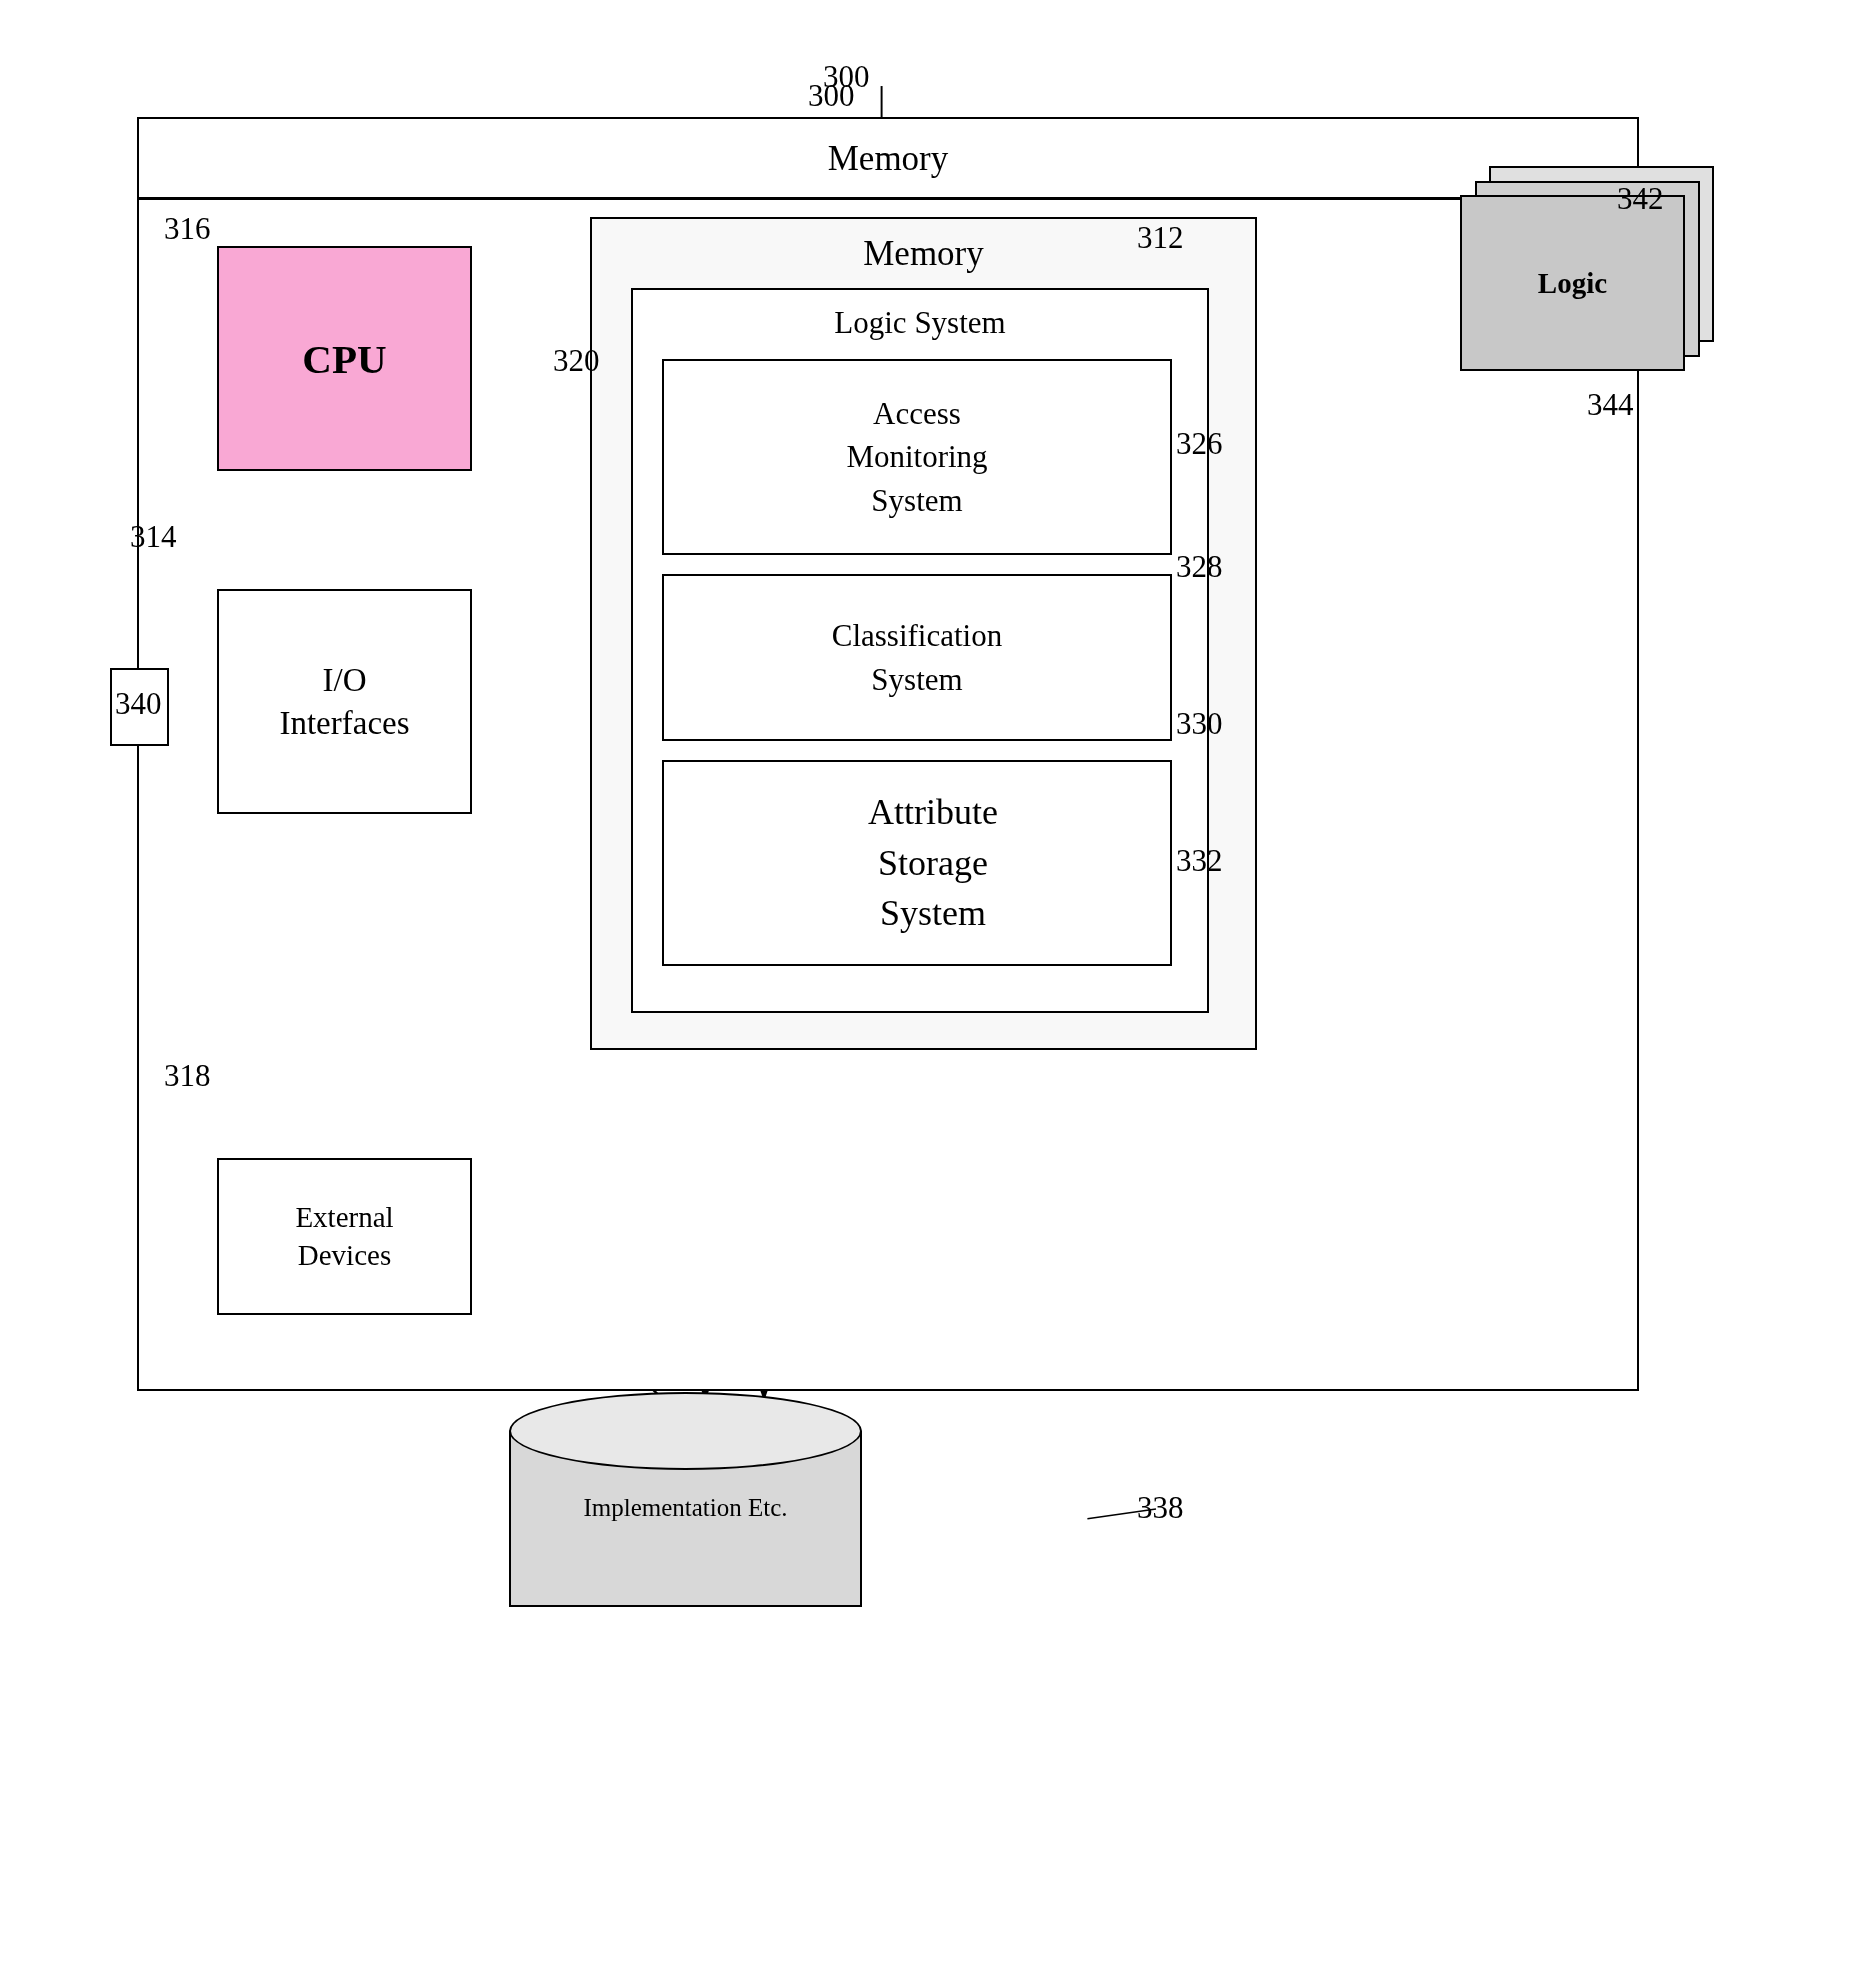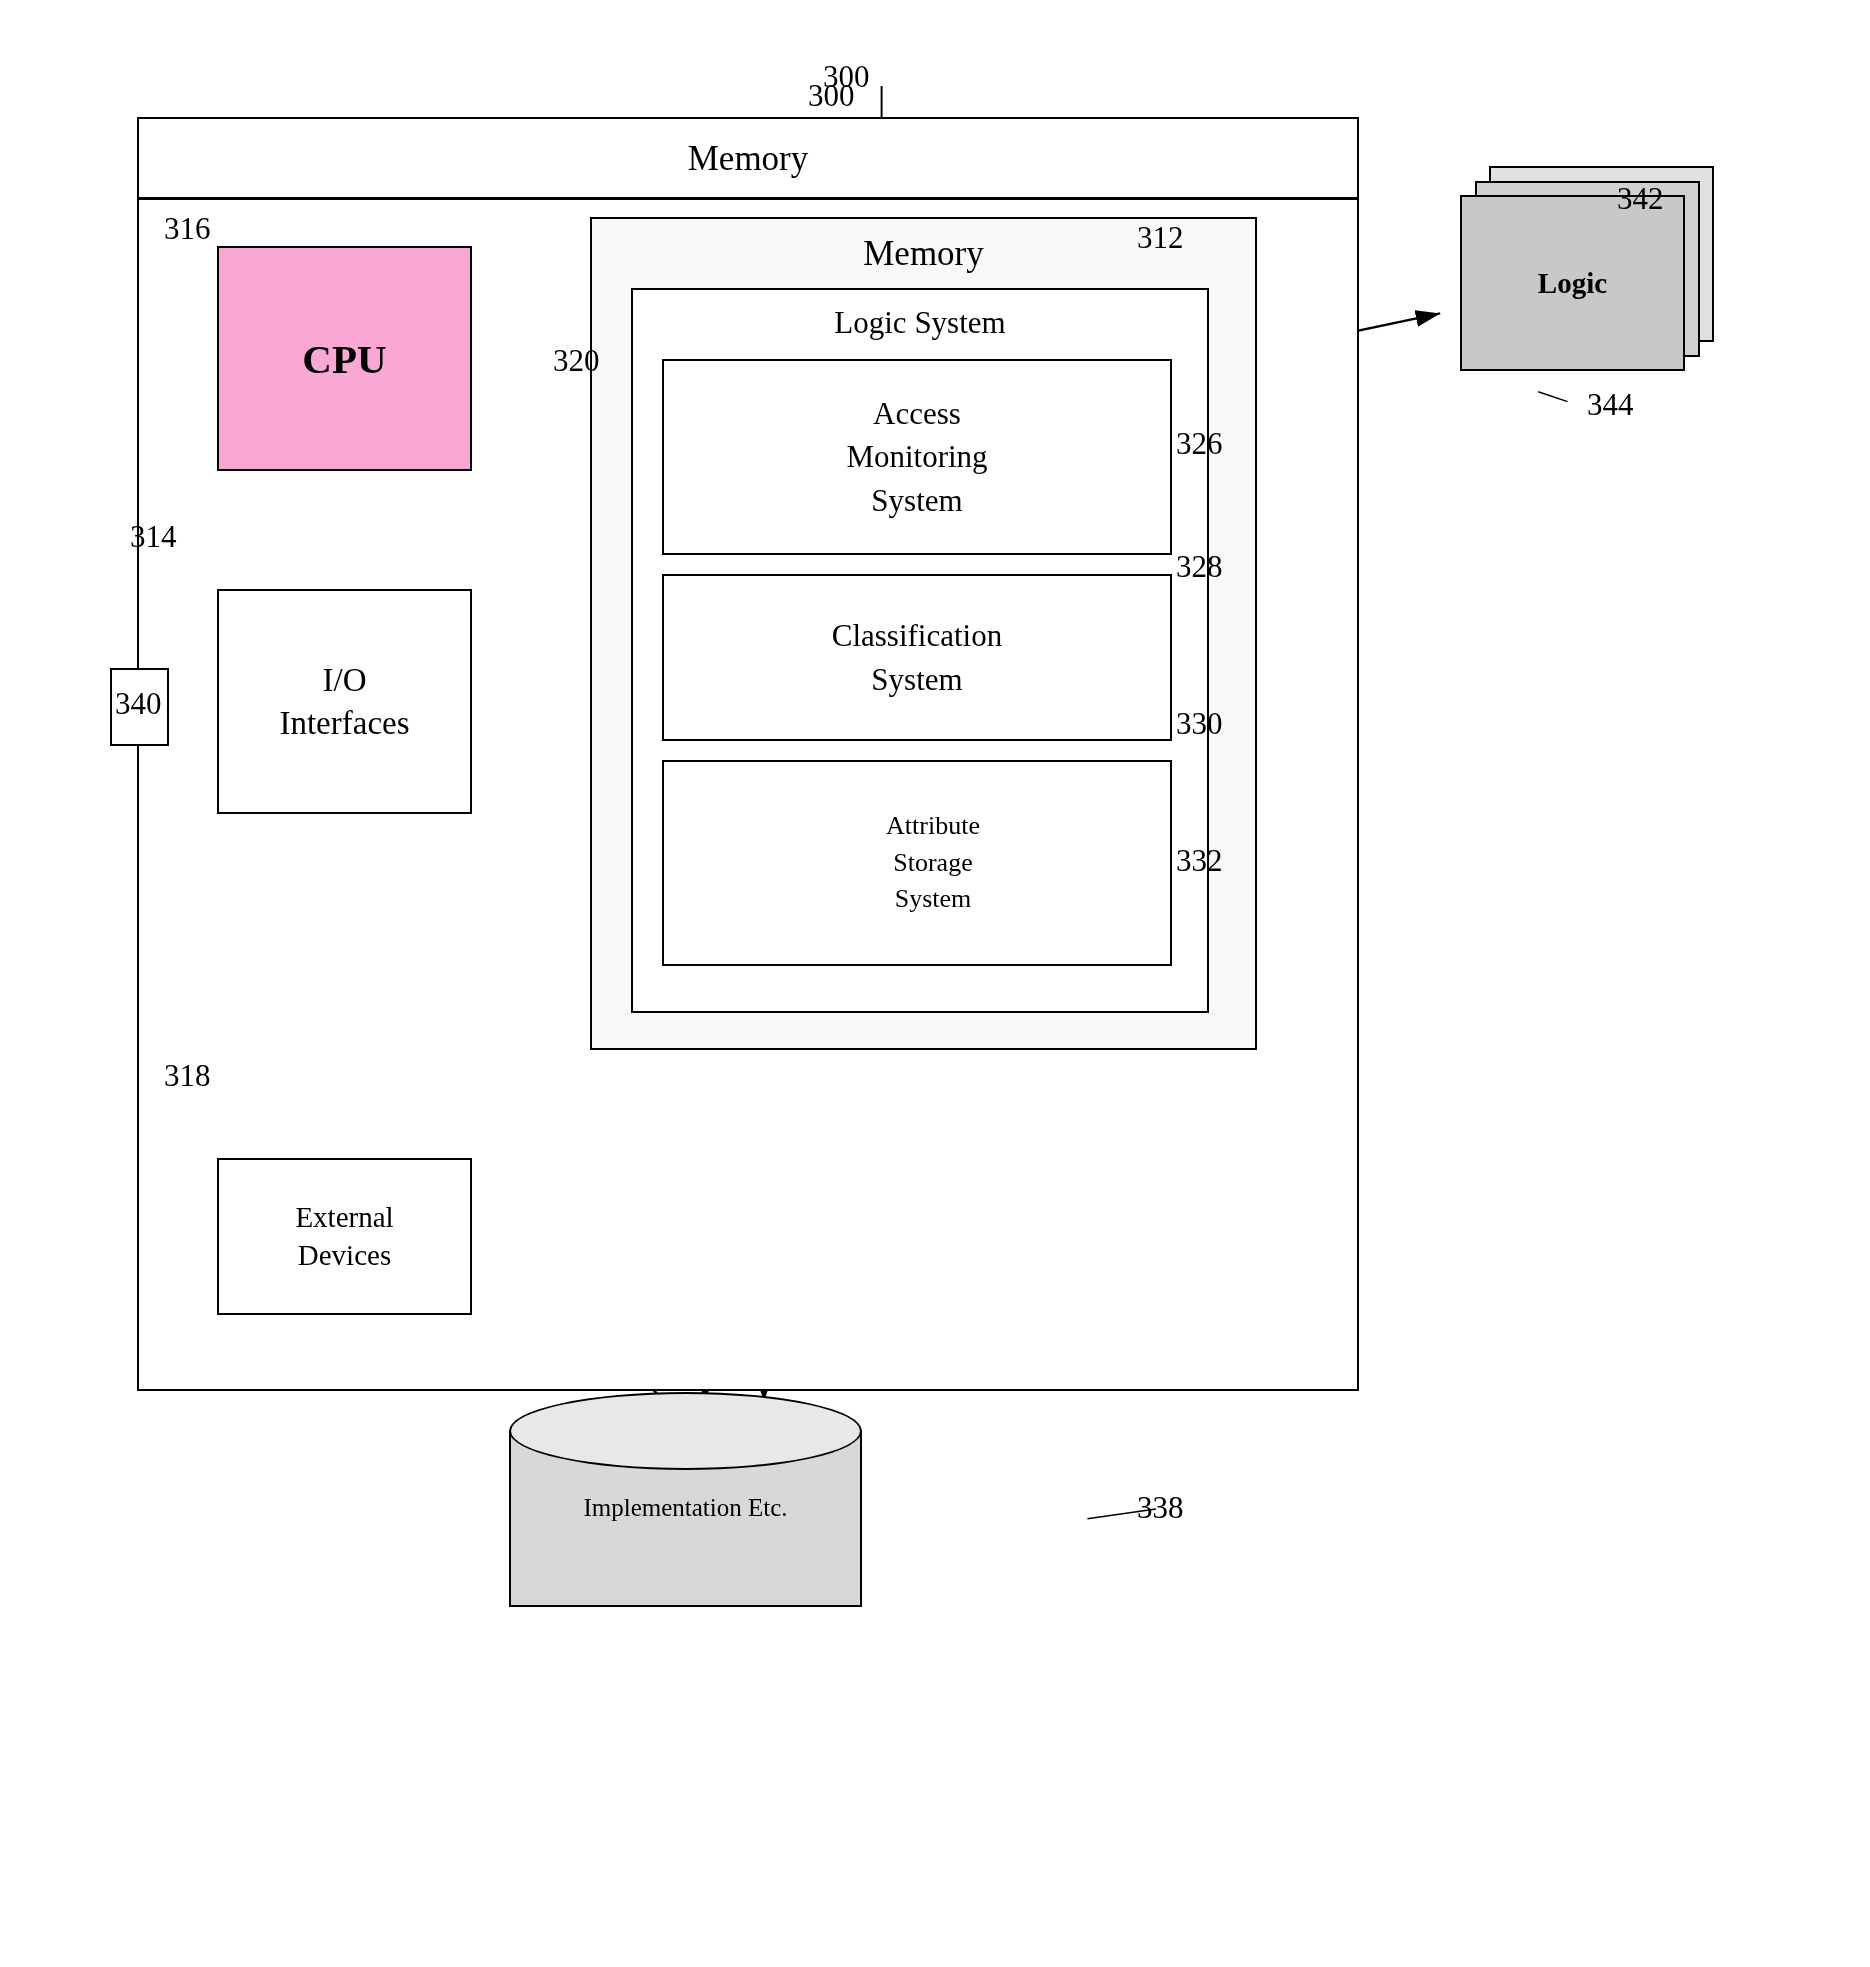--- a/index.html
+++ b/index.html
@@ -26,21 +26,21 @@
       font-size: 31px;
       font-weight: normal;
       color: #000;
     }
 
     
     .computer-system-box {
       position: absolute;
       top: 78px;
       left: 59px;
-      width: 1222px;
+      width: 1502px;
       height: 1274px;
       border: 2.9px solid #000;
       background: #fff;
     }
 
     .computer-system-title {
       position: absolute;
       top: 19.6px;
       left: 50%;
       transform: translateX(-50%);
@@ -186,21 +186,21 @@
       height: 206px;
       border: 2px solid #000;
       background: #fff;
       display: flex;
       align-items: center;
       justify-content: center;
       text-align: center;
     }
 
     .ass-label {
-      font-size: 26px;
+      font-size: 36px;
       line-height: 1.4;
       margin-left: 32px;
     }
 
     
     .ext-devices-box {
       position: absolute;
       top: 1039px;
       left: 78px;
       width: 255px;

